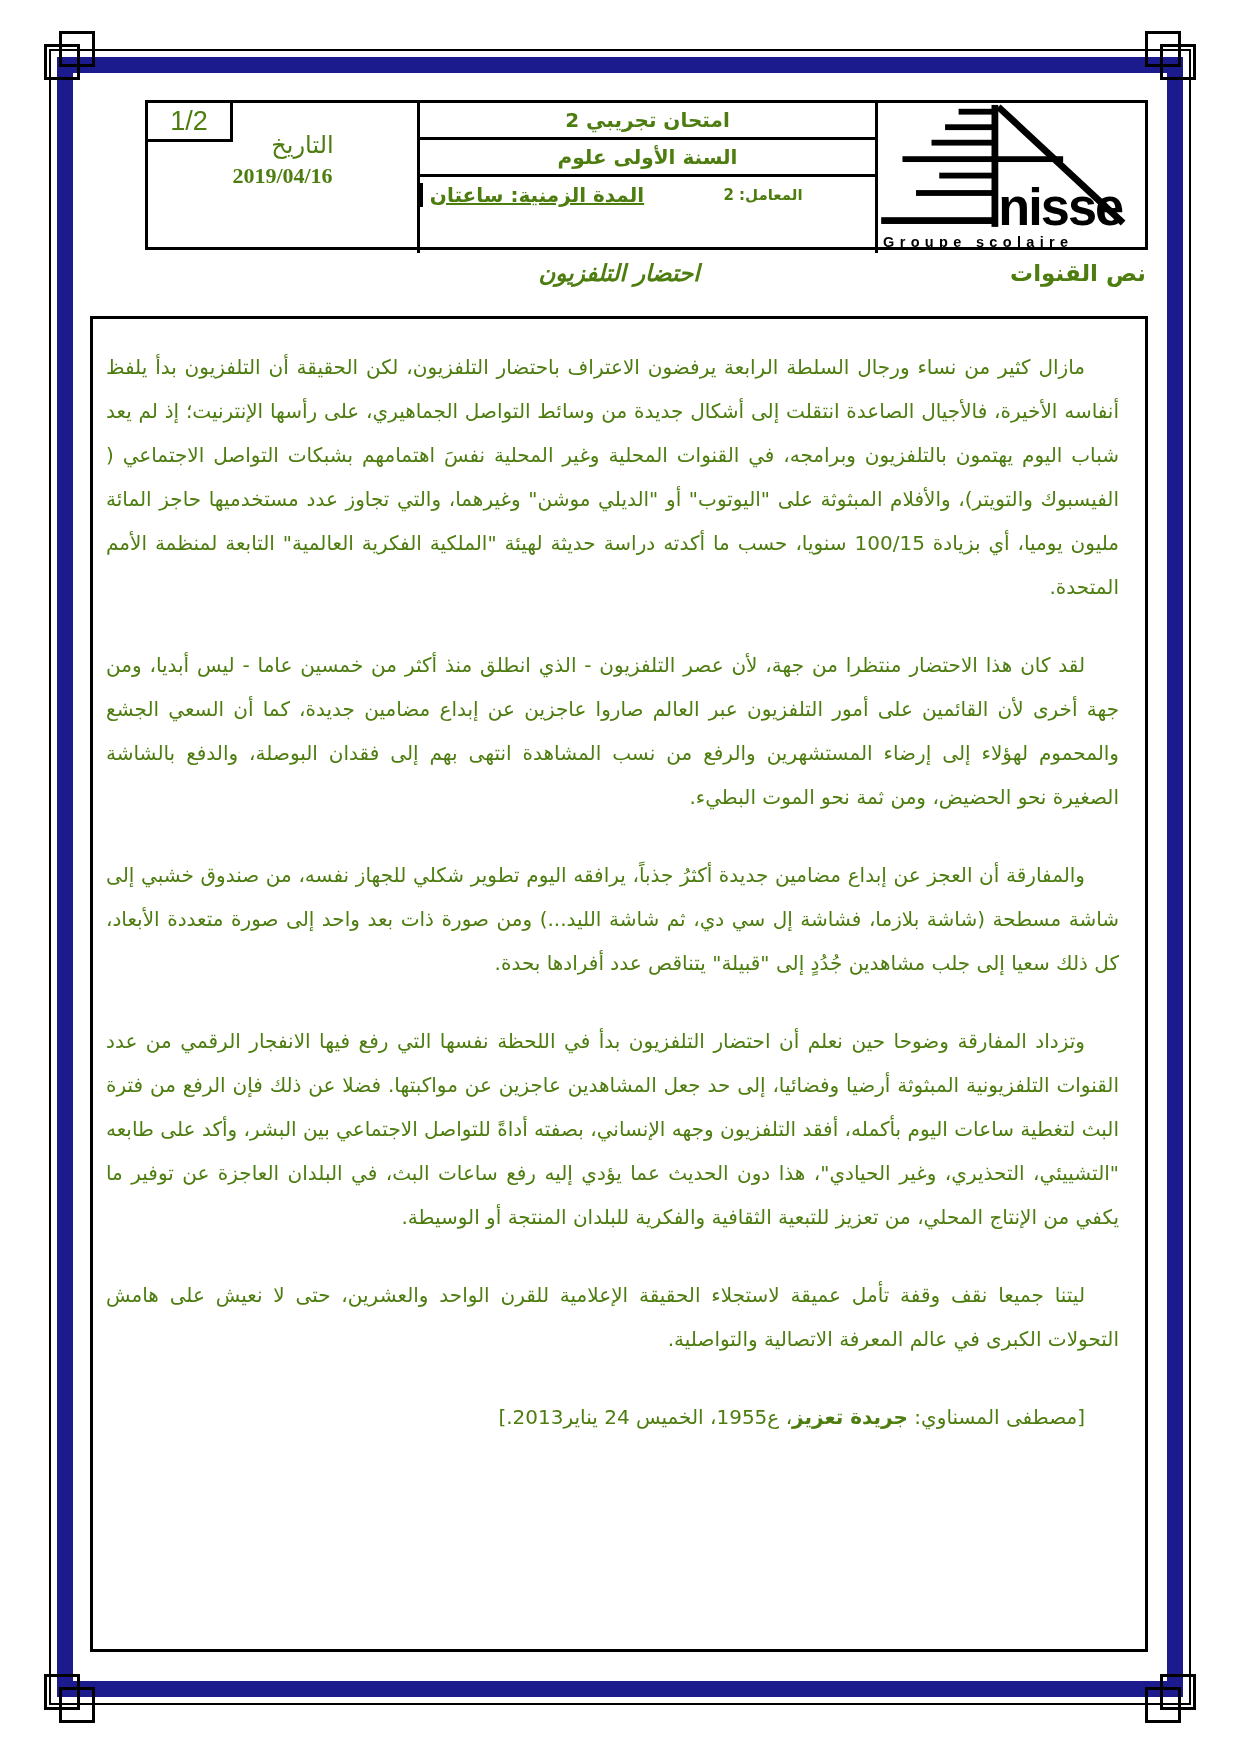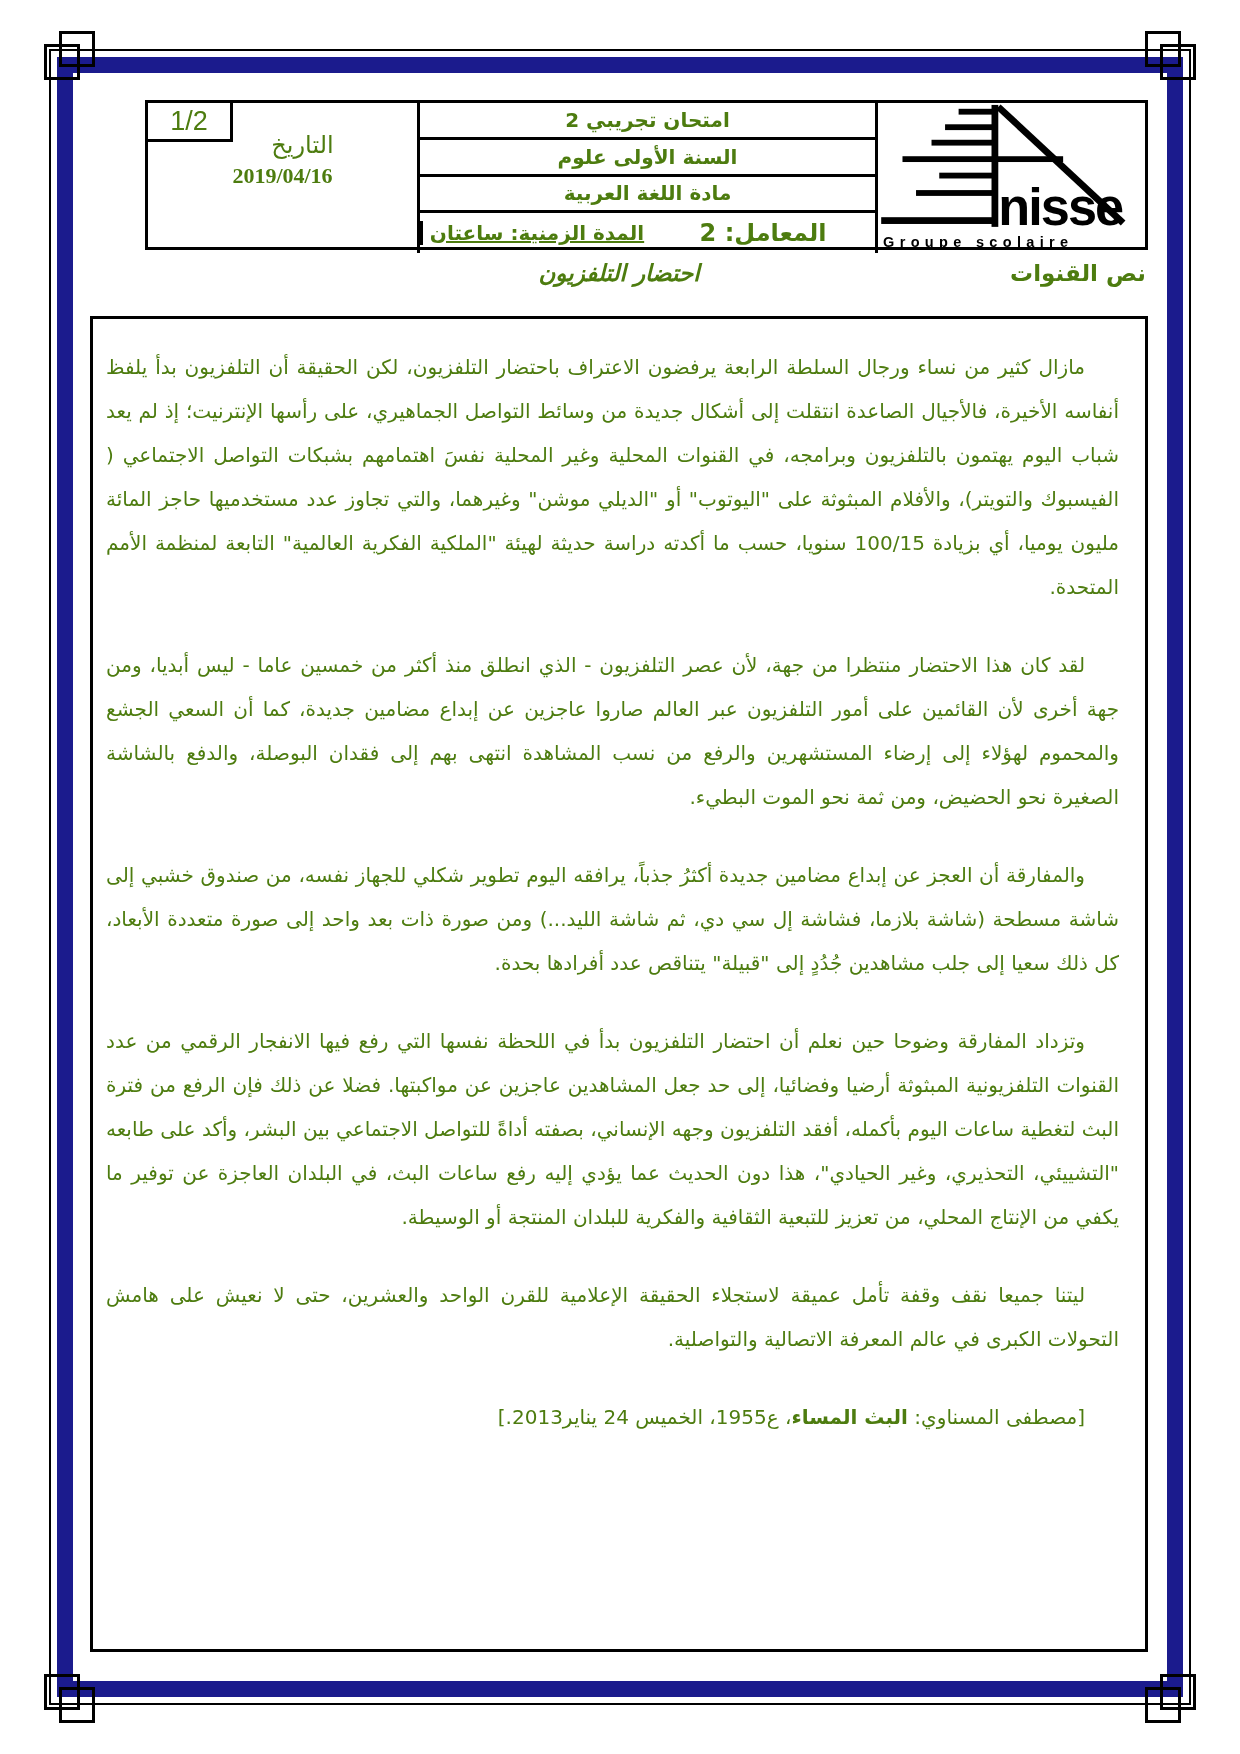--- a/index.html
+++ b/index.html
@@ -103,23 +103,22 @@
       <div class="pagenum-box">
         <span>1/2</span>
       </div>
       <div class="date-label">التاريخ</div>
       <div class="date-value">2019/04/16</div>
     </div>
 
     <div class="cell mid-cell">
       <div class="mid-row">امتحان تجريبي 2</div>
       <div class="mid-row">السنة الأولى علوم</div>
-      <div class="mid-row">مادة اللغة العربية</div>
       <div class="mid-row mid-row-split">
-        <div class="split-a" style="font-weight:bold;font-size:24px;">المعامل: 2</div>
+        <div class="split-a" style="font-weight:bold;font-size:15px;">المعامل: 2</div>
         <div class="split-b" style="font-weight:bold;font-size:20px;">المدة الزمنية: ساعتان</div>
       </div>
     </div>
 
     <div class="cell logo-cell">
       <svg width="258" height="150" viewBox="0 0 260 155">
 
         <rect x="80" y="6" width="38" height="6" fill="#000"></rect>
         <rect x="66" y="22" width="52" height="6" fill="#000"></rect>
         <rect x="52" y="38" width="66" height="6" fill="#000"></rect>
@@ -142,16 +141,16 @@
     <div class="intro-title">احتضار التلفزيون</div>
     <div class="intro-label">نص القنوات</div>
   </div>
 
   <div class="text-box" dir="rtl">
     <p>مازال كثير من نساء ورجال السلطة الرابعة يرفضون الاعتراف باحتضار التلفزيون، لكن الحقيقة أن التلفزيون بدأ يلفظ أنفاسه الأخيرة، فالأجيال الصاعدة انتقلت إلى أشكال جديدة من وسائط التواصل الجماهيري، على رأسها الإنترنيت؛ إذ لم يعد شباب اليوم يهتمون بالتلفزيون وبرامجه، في القنوات المحلية وغير المحلية نفسَ اهتمامهم بشبكات التواصل الاجتماعي ( الفيسبوك والتويتر)، والأفلام المبثوثة على "اليوتوب" أو "الديلي موشن" وغيرهما، والتي تجاوز عدد مستخدميها حاجز المائة مليون يوميا، أي بزيادة 100/15 سنويا، حسب ما أكدته دراسة حديثة لهيئة "الملكية الفكرية العالمية" التابعة لمنظمة الأمم المتحدة.</p>
     <p>لقد كان هذا الاحتضار منتظرا من جهة، لأن عصر التلفزيون - الذي انطلق منذ أكثر من خمسين عاما - ليس أبديا، ومن جهة أخرى لأن القائمين على أمور التلفزيون عبر العالم صاروا عاجزين عن إبداع مضامين جديدة، كما أن السعي الجشع والمحموم لهؤلاء إلى إرضاء المستشهرين والرفع من نسب المشاهدة انتهى بهم إلى فقدان البوصلة، والدفع بالشاشة الصغيرة نحو الحضيض، ومن ثمة نحو الموت البطيء.</p>
     <p>والمفارقة أن العجز عن إبداع مضامين جديدة أكثرُ جذباً، يرافقه اليوم تطوير شكلي للجهاز نفسه، من صندوق خشبي إلى شاشة مسطحة (شاشة بلازما، فشاشة إل سي دي، ثم شاشة الليد...) ومن صورة ذات بعد واحد إلى صورة متعددة الأبعاد، كل ذلك سعيا إلى جلب مشاهدين جُدُدٍ إلى "قبيلة" يتناقص عدد أفرادها بحدة.</p>
     <p>وتزداد المفارقة وضوحا حين نعلم أن احتضار التلفزيون بدأ في اللحظة نفسها التي رفع فيها الانفجار الرقمي من عدد القنوات التلفزيونية المبثوثة أرضيا وفضائيا، إلى حد جعل المشاهدين عاجزين عن مواكبتها. فضلا عن ذلك فإن الرفع من فترة البث لتغطية ساعات اليوم بأكمله، أفقد التلفزيون وجهه الإنساني، بصفته أداةً للتواصل الاجتماعي بين البشر، وأكد على طابعه "التشييئي، التحذيري، وغير الحيادي"، هذا دون الحديث عما يؤدي إليه رفع ساعات البث، في البلدان العاجزة عن توفير ما يكفي من الإنتاج المحلي، من تعزيز للتبعية الثقافية والفكرية للبلدان المنتجة أو الوسيطة.</p>
     <p>ليتنا جميعا نقف وقفة تأمل عميقة لاستجلاء الحقيقة الإعلامية للقرن الواحد والعشرين، حتى لا نعيش على هامش التحولات الكبرى في عالم المعرفة الاتصالية والتواصلية.</p>
-    <p class="source-line"><span>[مصطفى المسناوي: </span><span class="journal">البث المساء</span><span>، ع1955، الخميس 24 يناير2013.]</span></p>
+    <p class="source-line"><span>[مصطفى المسناوي: </span><span class="journal">جريدة تعزيز</span><span>، ع1955، الخميس 24 يناير2013.]</span></p>
   </div>
 
 </div>
 
 </body></html>

